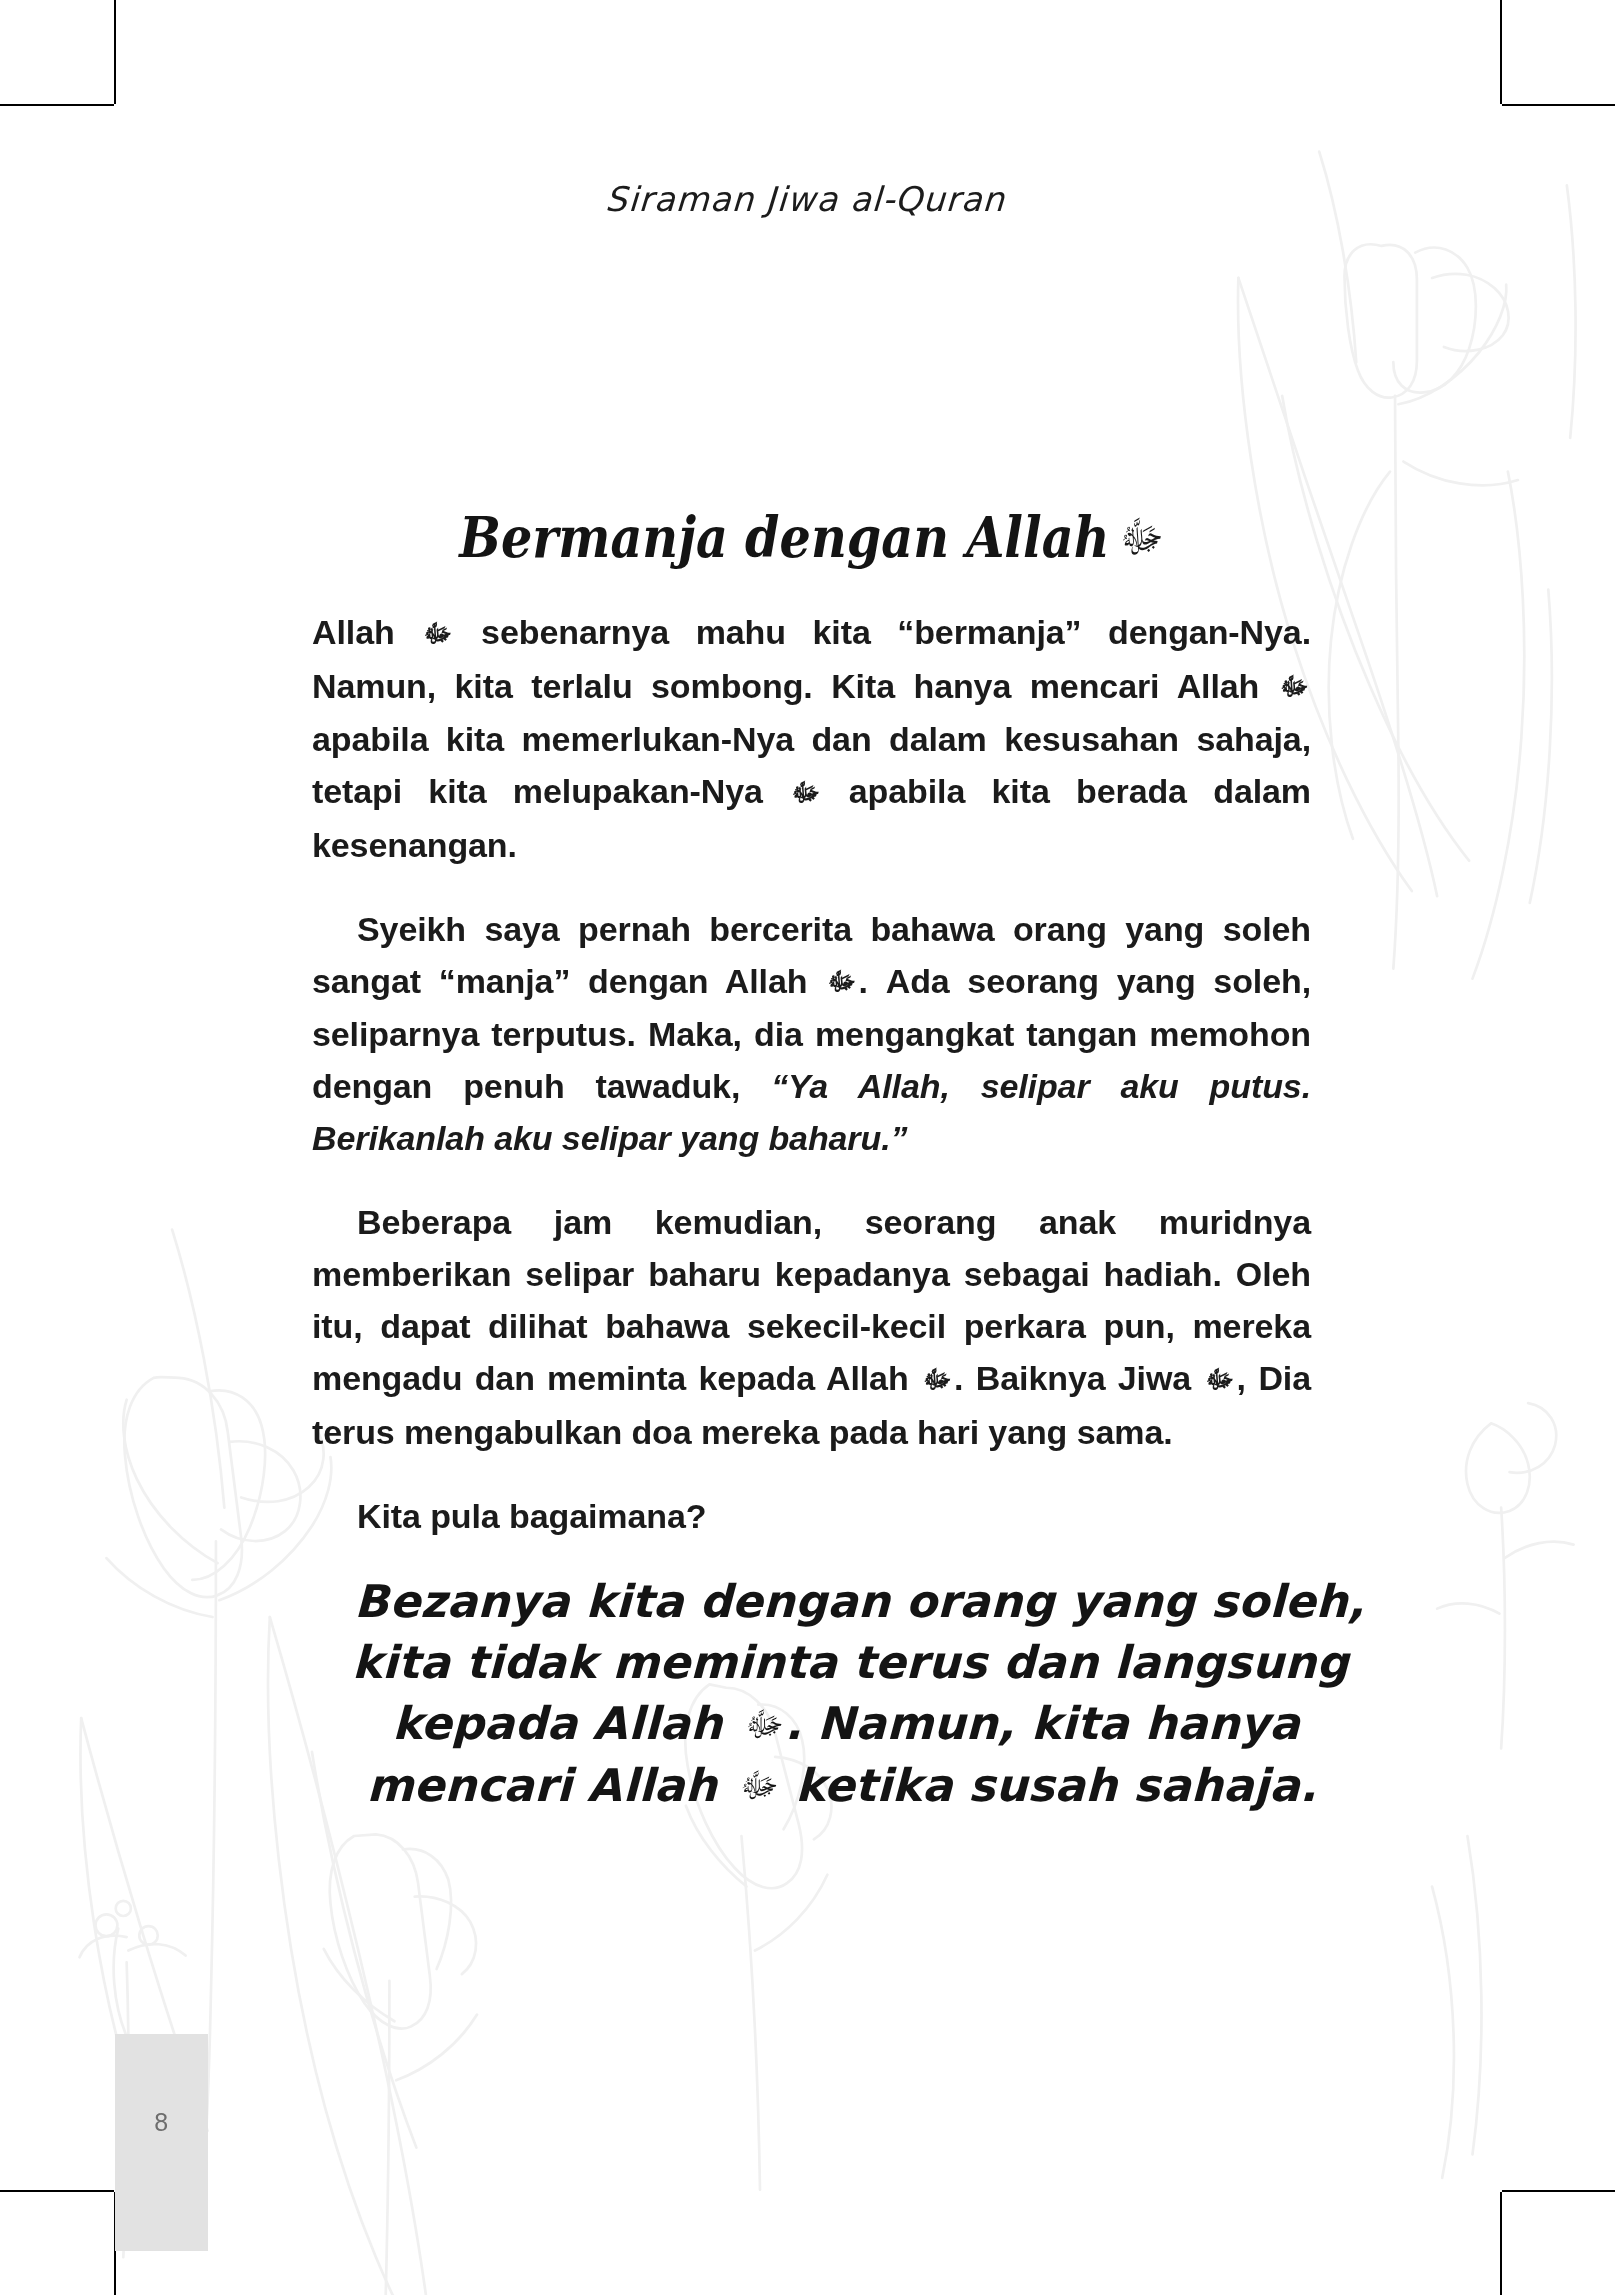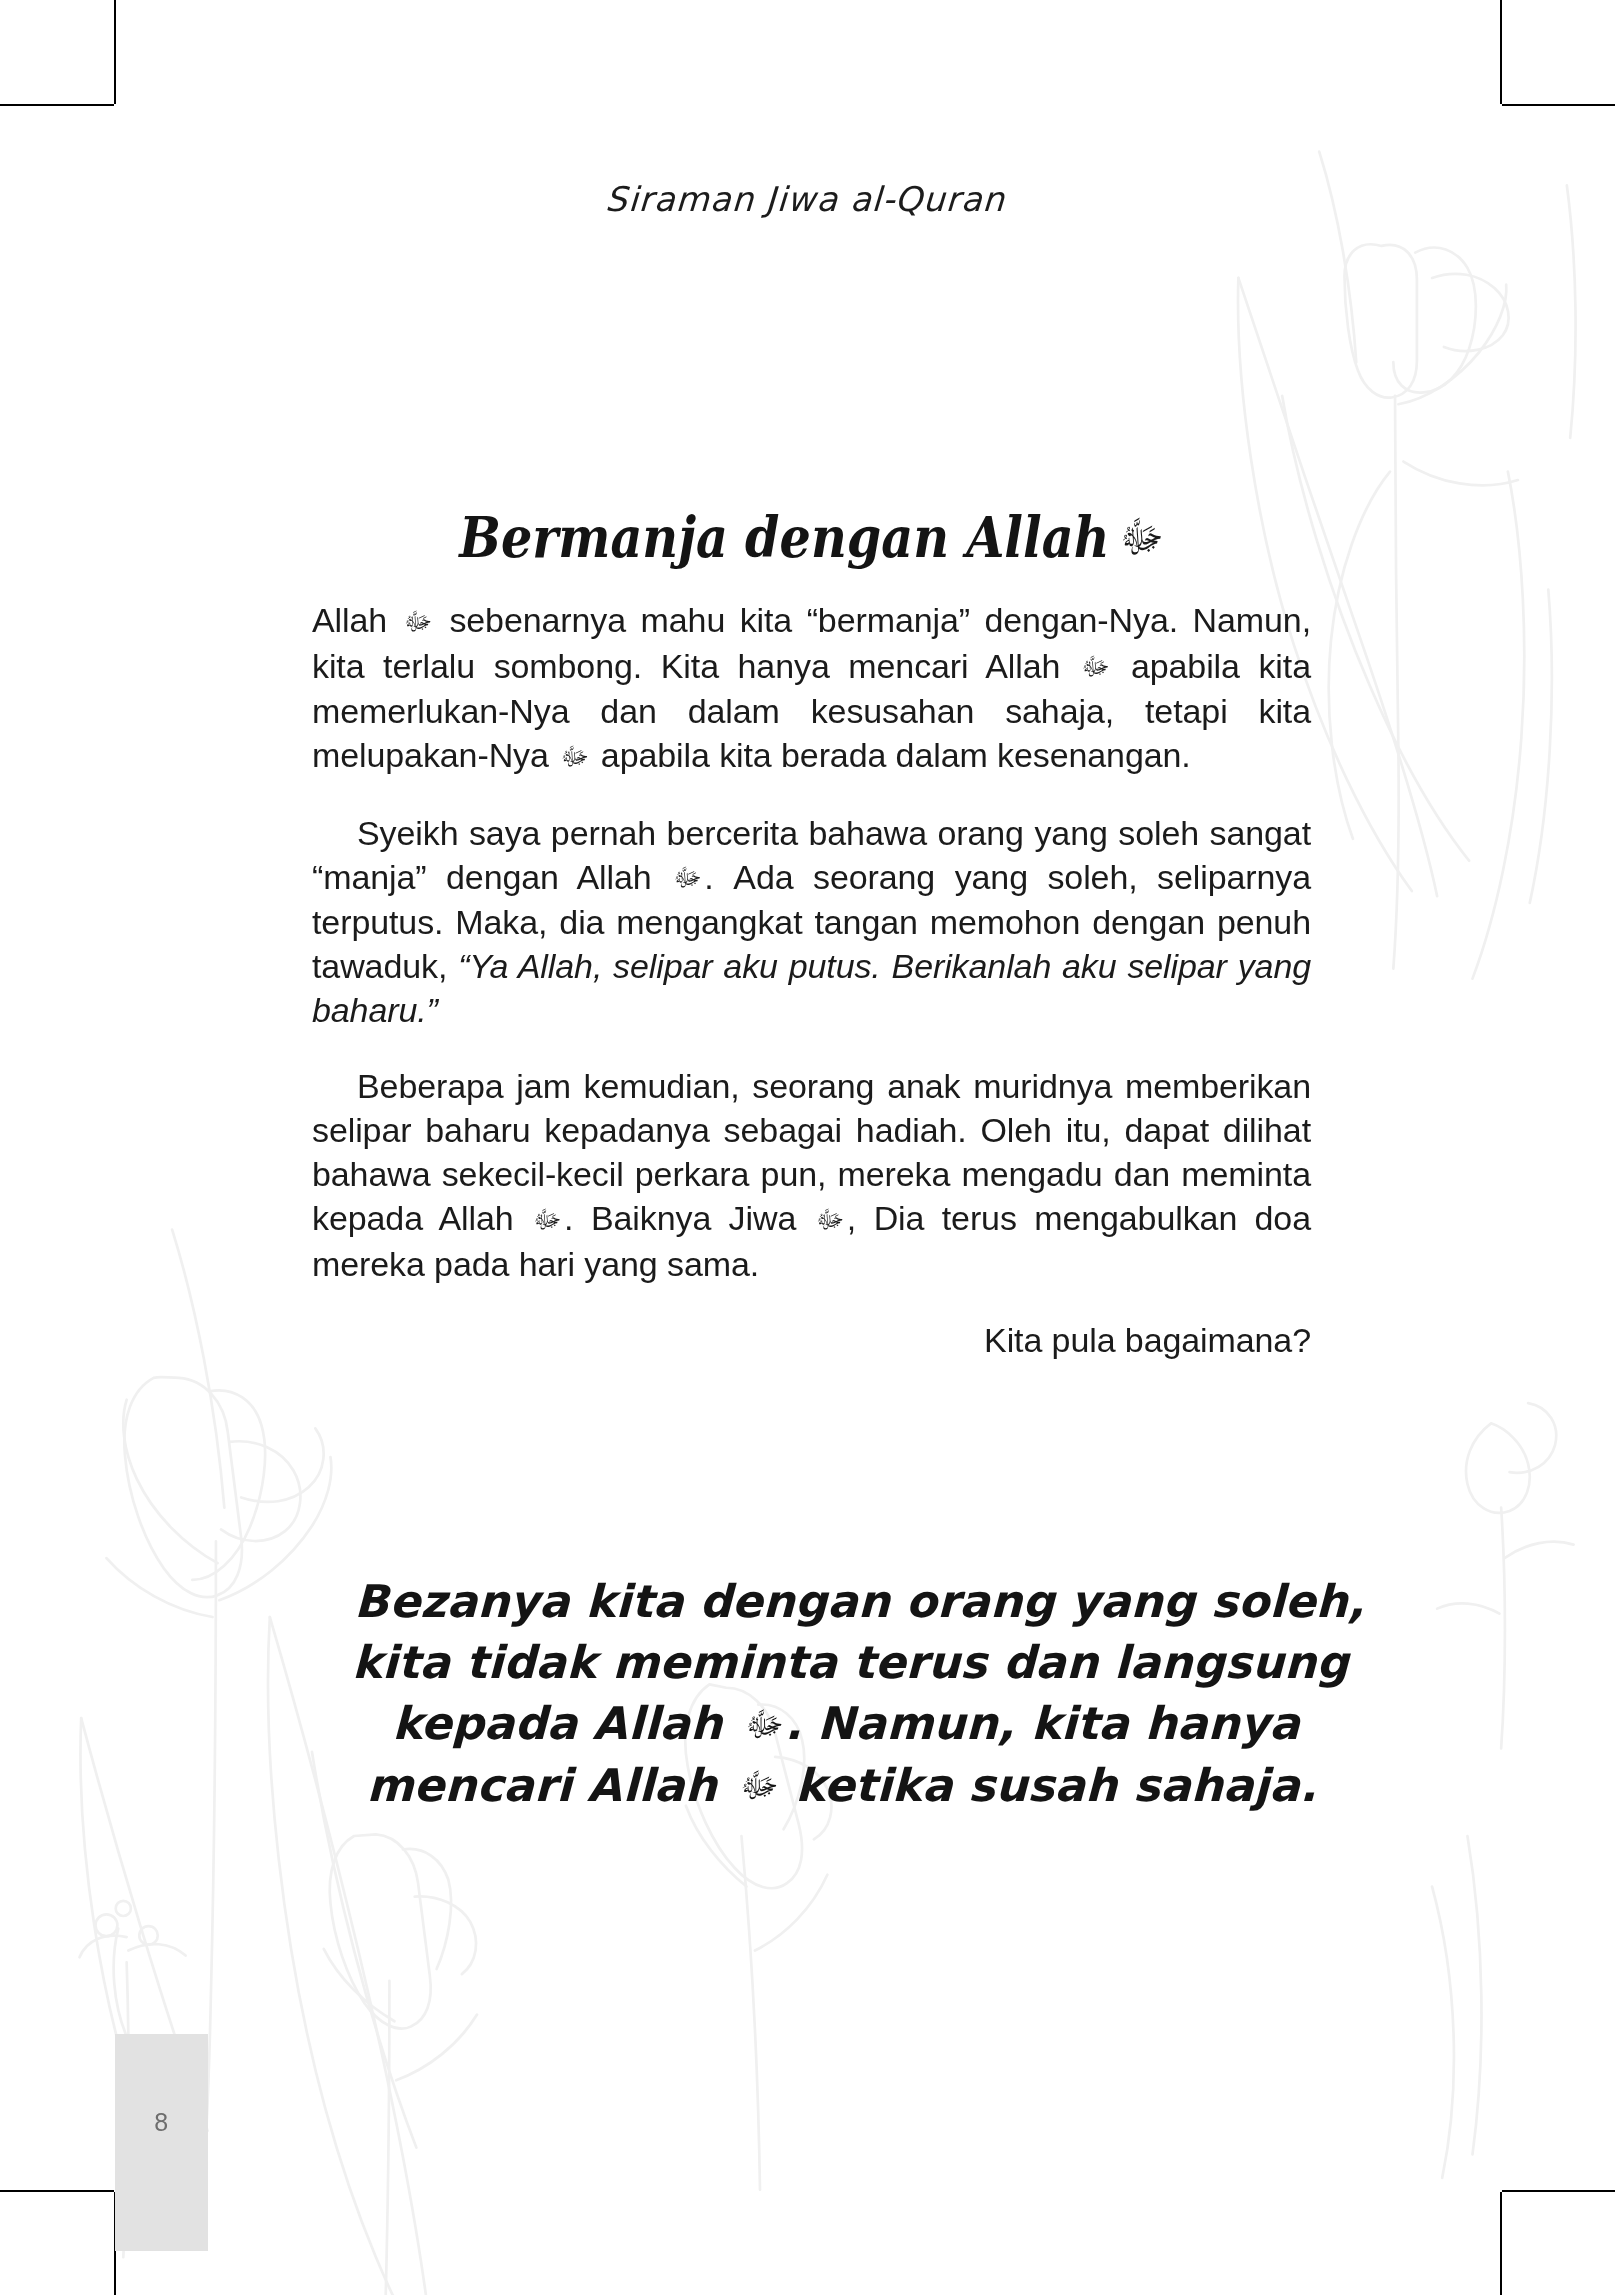--- a/index.html
+++ b/index.html
@@ -110,32 +110,33 @@
   }
 
   
   #body-column {
     position: absolute;
     left: 312px;
     top: 590px;
     width: 999px;
   }
   .para {
-    margin: 8px 0 32px 0;
+    margin: 16px 0 32px 0;
     font-family: "Liberation Sans", sans-serif;
     font-size: 34px;
-    line-height: 44px;
+    line-height: 52px;
     color: #1b1b1b;
     text-align: justify;
     text-justify: inter-word;
     letter-spacing: -0.1px;
+    font-weight: bold;
   }
   .para:last-child { margin-bottom: 0; }
   .para.indent { text-indent: 45px; }
-  .para.no-justify { text-align: right; }
+  .para.no-justify { text-align: left; }
   .para em {
     font-style: italic;
   }
   .honor {
     font-family: "DejaVu Sans", sans-serif;
     font-size: 25px;
     vertical-align: 2.5px;
     padding: 0 2.5px;
     color: #1b1b1b;
   }

